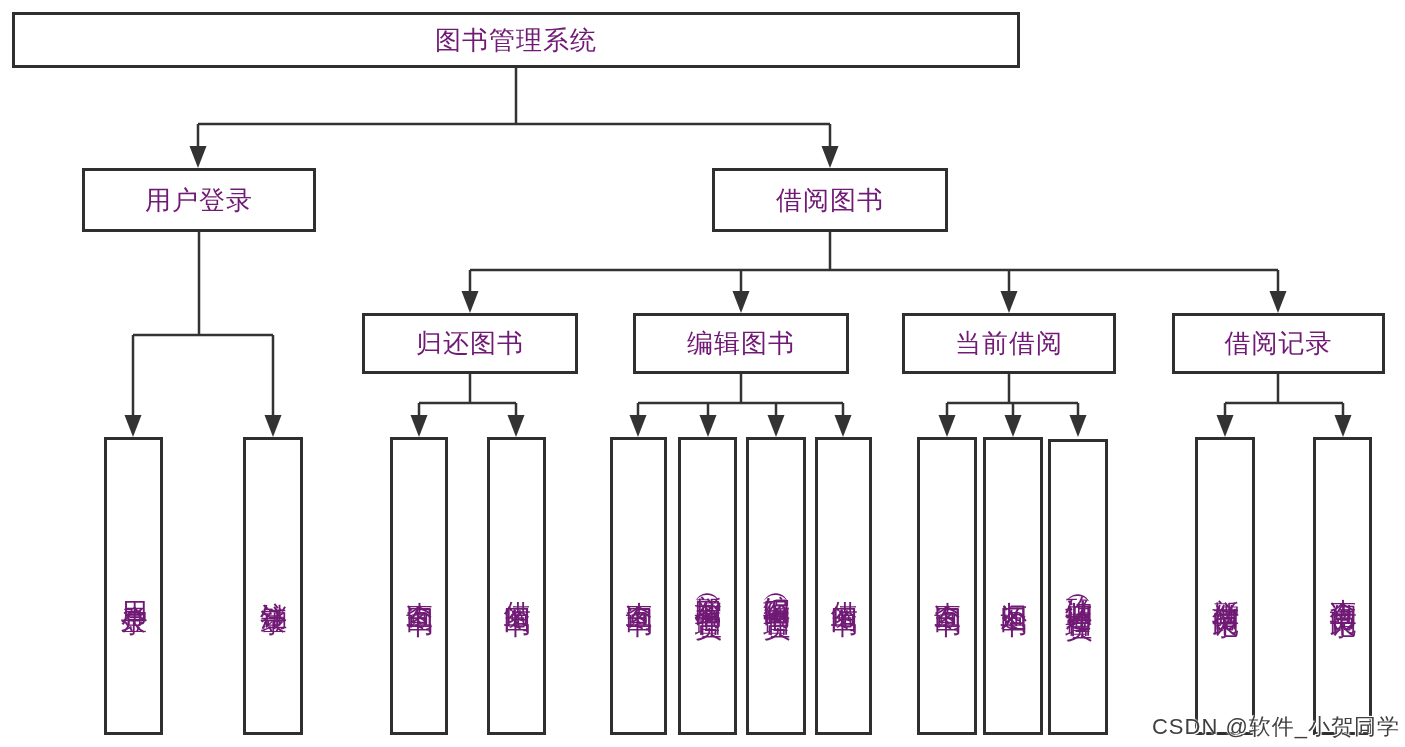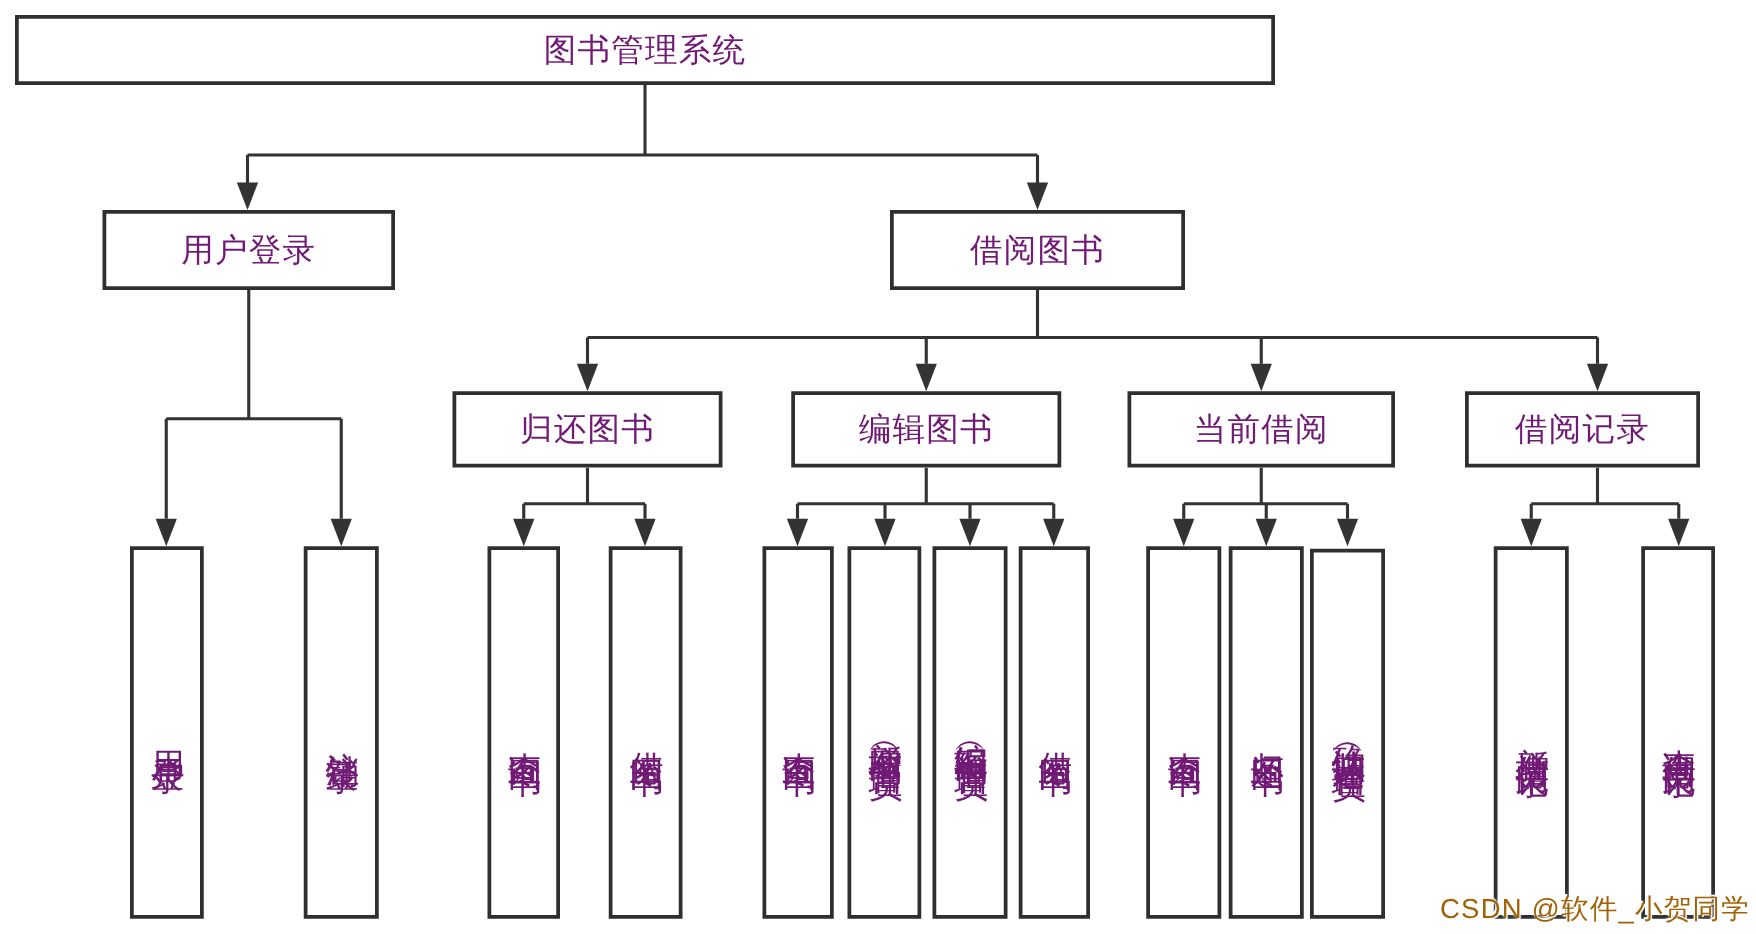--- a/index.html
+++ b/index.html
@@ -36,21 +36,21 @@
     letter-spacing: 3px;
     line-height: 1.1;
     text-align: center;
   }
   .watermark {
     position: absolute;
     right: 5px;
     bottom: 5px;
     font-size: 22px;
     letter-spacing: 1px;
-    color: #a16207;
+    color: #404040;
     text-shadow: 0 0 3px #ffffff, 1px 1px 0 #ffffff, -1px -1px 0 #ffffff;
     z-index: 3;
     white-space: nowrap;
   }
   .edge { stroke: #333333; stroke-width: 2.5; fill: none; }
   .arrowhead { fill: #333333; stroke: none; }
 </style>
 </head>
 <body>
 
@@ -93,21 +93,21 @@
   </svg>
 
   <div class="node h-node" style="left:12px; top:12px; width:1008px; height:56px;">图书管理系统</div>
 
   <div class="node h-node" style="left:82px; top:168px; width:234px; height:64px;">用户登录</div>
   <div class="node h-node" style="left:712px; top:168px; width:236px; height:64px;">借阅图书</div>
 
   <div class="node h-node" style="left:362px; top:313px; width:216px; height:61px;">归还图书</div>
   <div class="node h-node" style="left:633px; top:313px; width:216px; height:61px;">编辑图书</div>
   <div class="node h-node" style="left:902px; top:313px; width:214px; height:61px;">当前借阅</div>
-  <div class="node h-node" style="left:1172px; top:313px; width:188px; height:61px;">借阅记录</div>
+  <div class="node h-node" style="left:1172px; top:313px; width:213px; height:61px;">借阅记录</div>
 
   <div class="node v-node" style="left:104px; top:437px; width:59px; height:298px;">用户登录</div>
   <div class="node v-node" style="left:243px; top:437px; width:60px; height:298px;">注销登录</div>
 
   <div class="node v-node" style="left:390px; top:437px; width:58px; height:298px;">查询图书</div>
   <div class="node v-node" style="left:487px; top:437px; width:59px; height:298px;">借阅图书</div>
 
   <div class="node v-node" style="left:610px; top:437px; width:57px; height:298px;">查询图书</div>
   <div class="node v-node" style="left:678px; top:437px; width:59px; height:298px;">新增图书（管理员）</div>
   <div class="node v-node" style="left:746px; top:437px; width:60px; height:298px;">编辑图书（管理员）</div>

